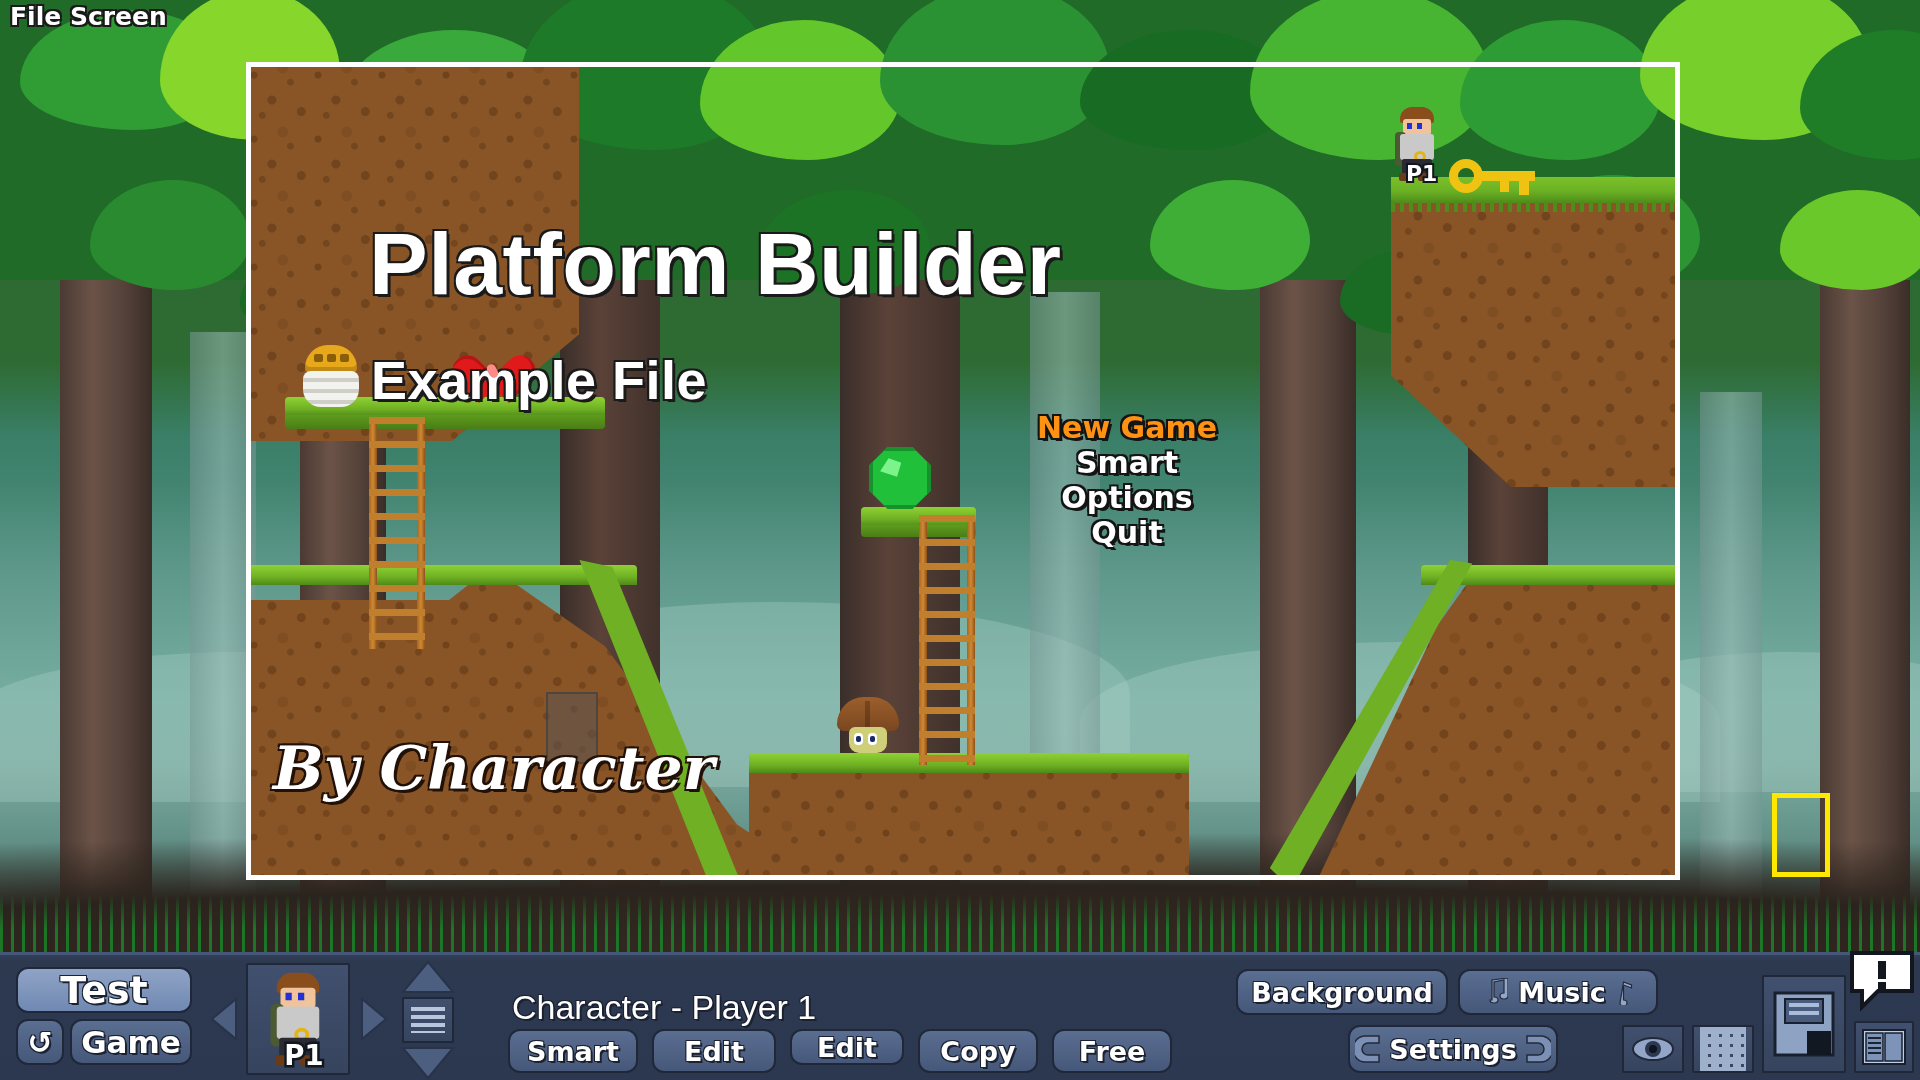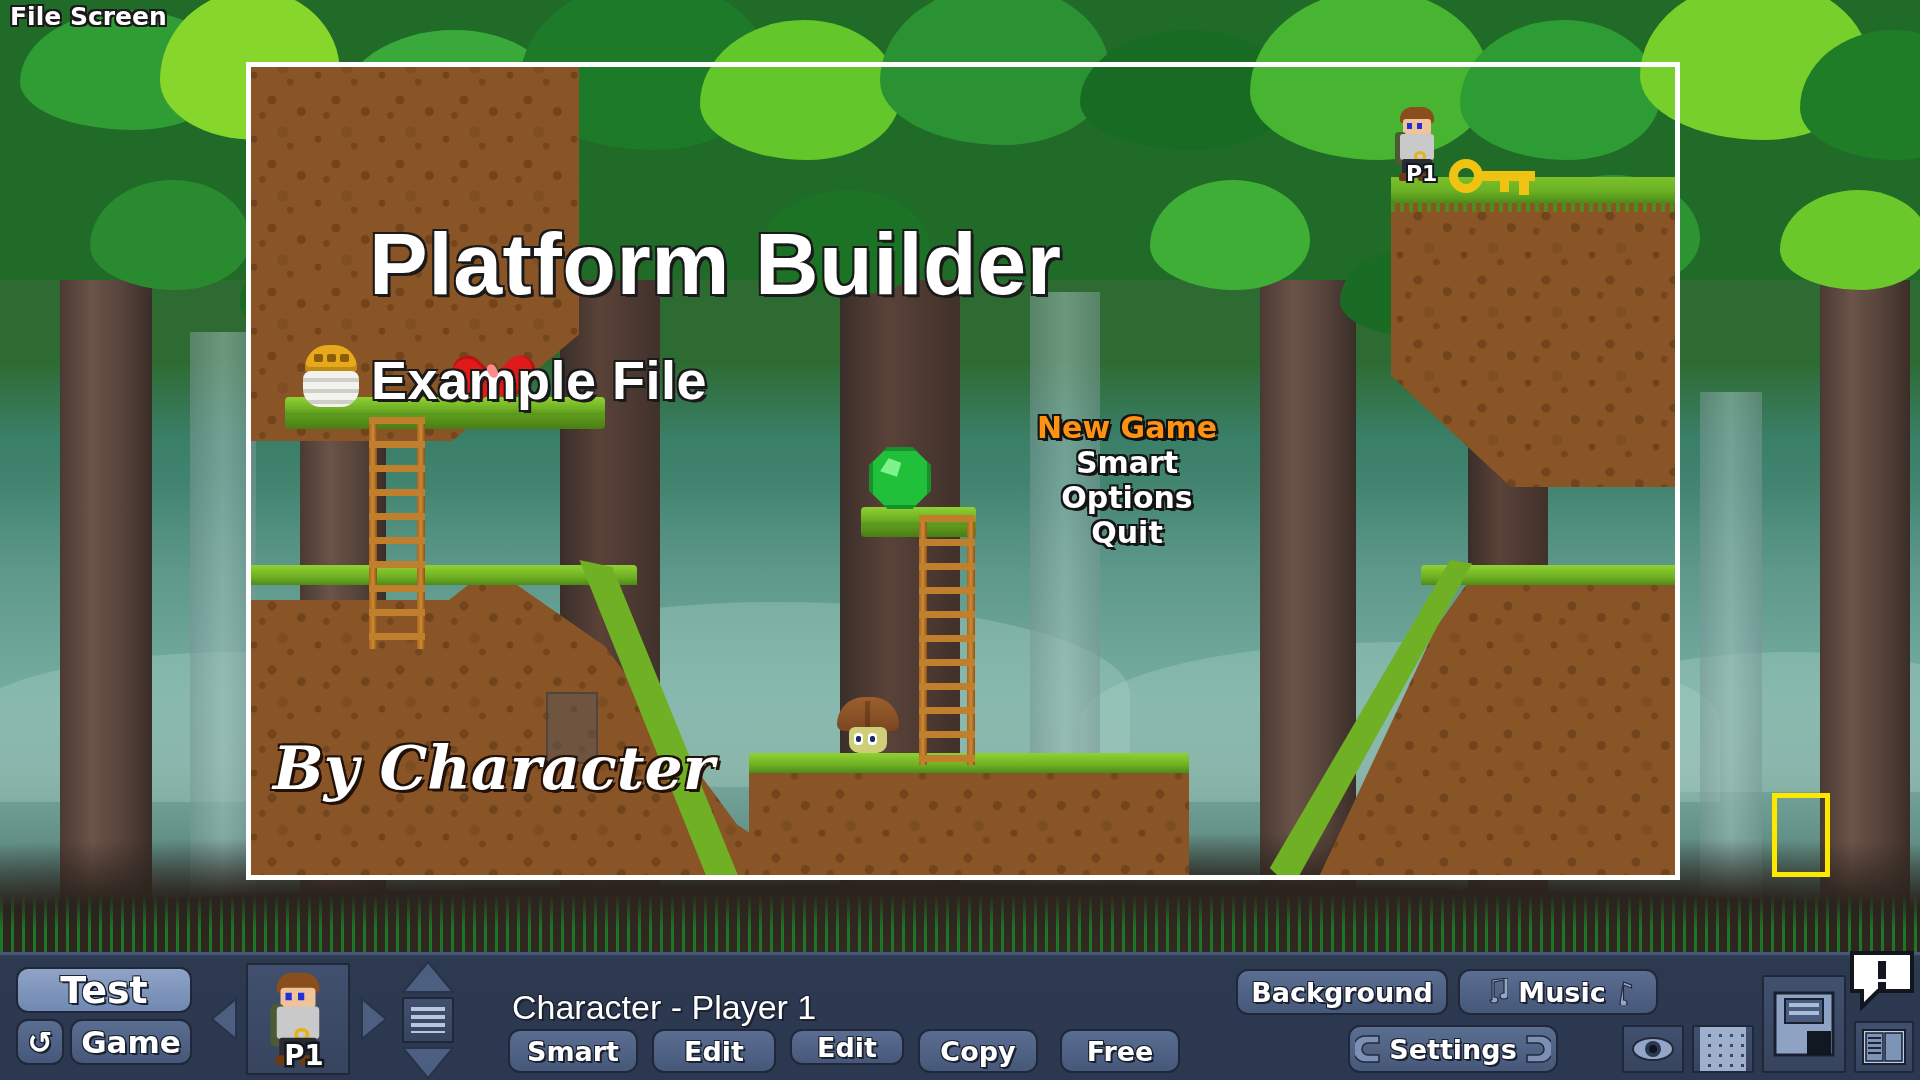--- a/index.html
+++ b/index.html
@@ -378,21 +378,21 @@
     </div>
     <div class="tb-btn" style="left:652px;top:74px;width:124px;height:44px;font-size:27px;">
       <span>Edit</span>
     </div>
     <div class="tb-btn" style="left:790px;top:74px;width:114px;height:36px;font-size:27px;">
       <span>Edit</span>
     </div>
     <div class="tb-btn" style="left:918px;top:74px;width:120px;height:44px;font-size:27px;">
       <span>Copy</span>
     </div>
-    <div class="tb-btn" style="left:1052px;top:74px;width:120px;height:44px;font-size:27px;margin-left:8px;">
+    <div class="tb-btn" style="left:1052px;top:74px;width:120px;height:44px;font-size:27px;">
       <span>Free</span>
     </div>
 
     <div class="tb-btn" style="left:1458px;top:14px;width:200px;height:46px;font-size:27px;gap:10px;">
       <svg width="26" height="28" viewBox="0 0 26 28">
         <path d="M8 22a4 3 0 1 0 4-3V4l10-2v13a4 3 0 1 0 4 3V0L10 2v20z" fill="#93a6c7" stroke="#22293a" stroke-width="1.2"></path>
       </svg>
       <span>Music</span>
       <svg width="18" height="26" viewBox="0 0 18 26">
         <path d="M4 20a3.5 3 0 1 0 3.5-3V2l8 3v-3L7.5 -1z" transform="translate(0,4)" fill="#93a6c7" stroke="#22293a" stroke-width="1.2"></path>

